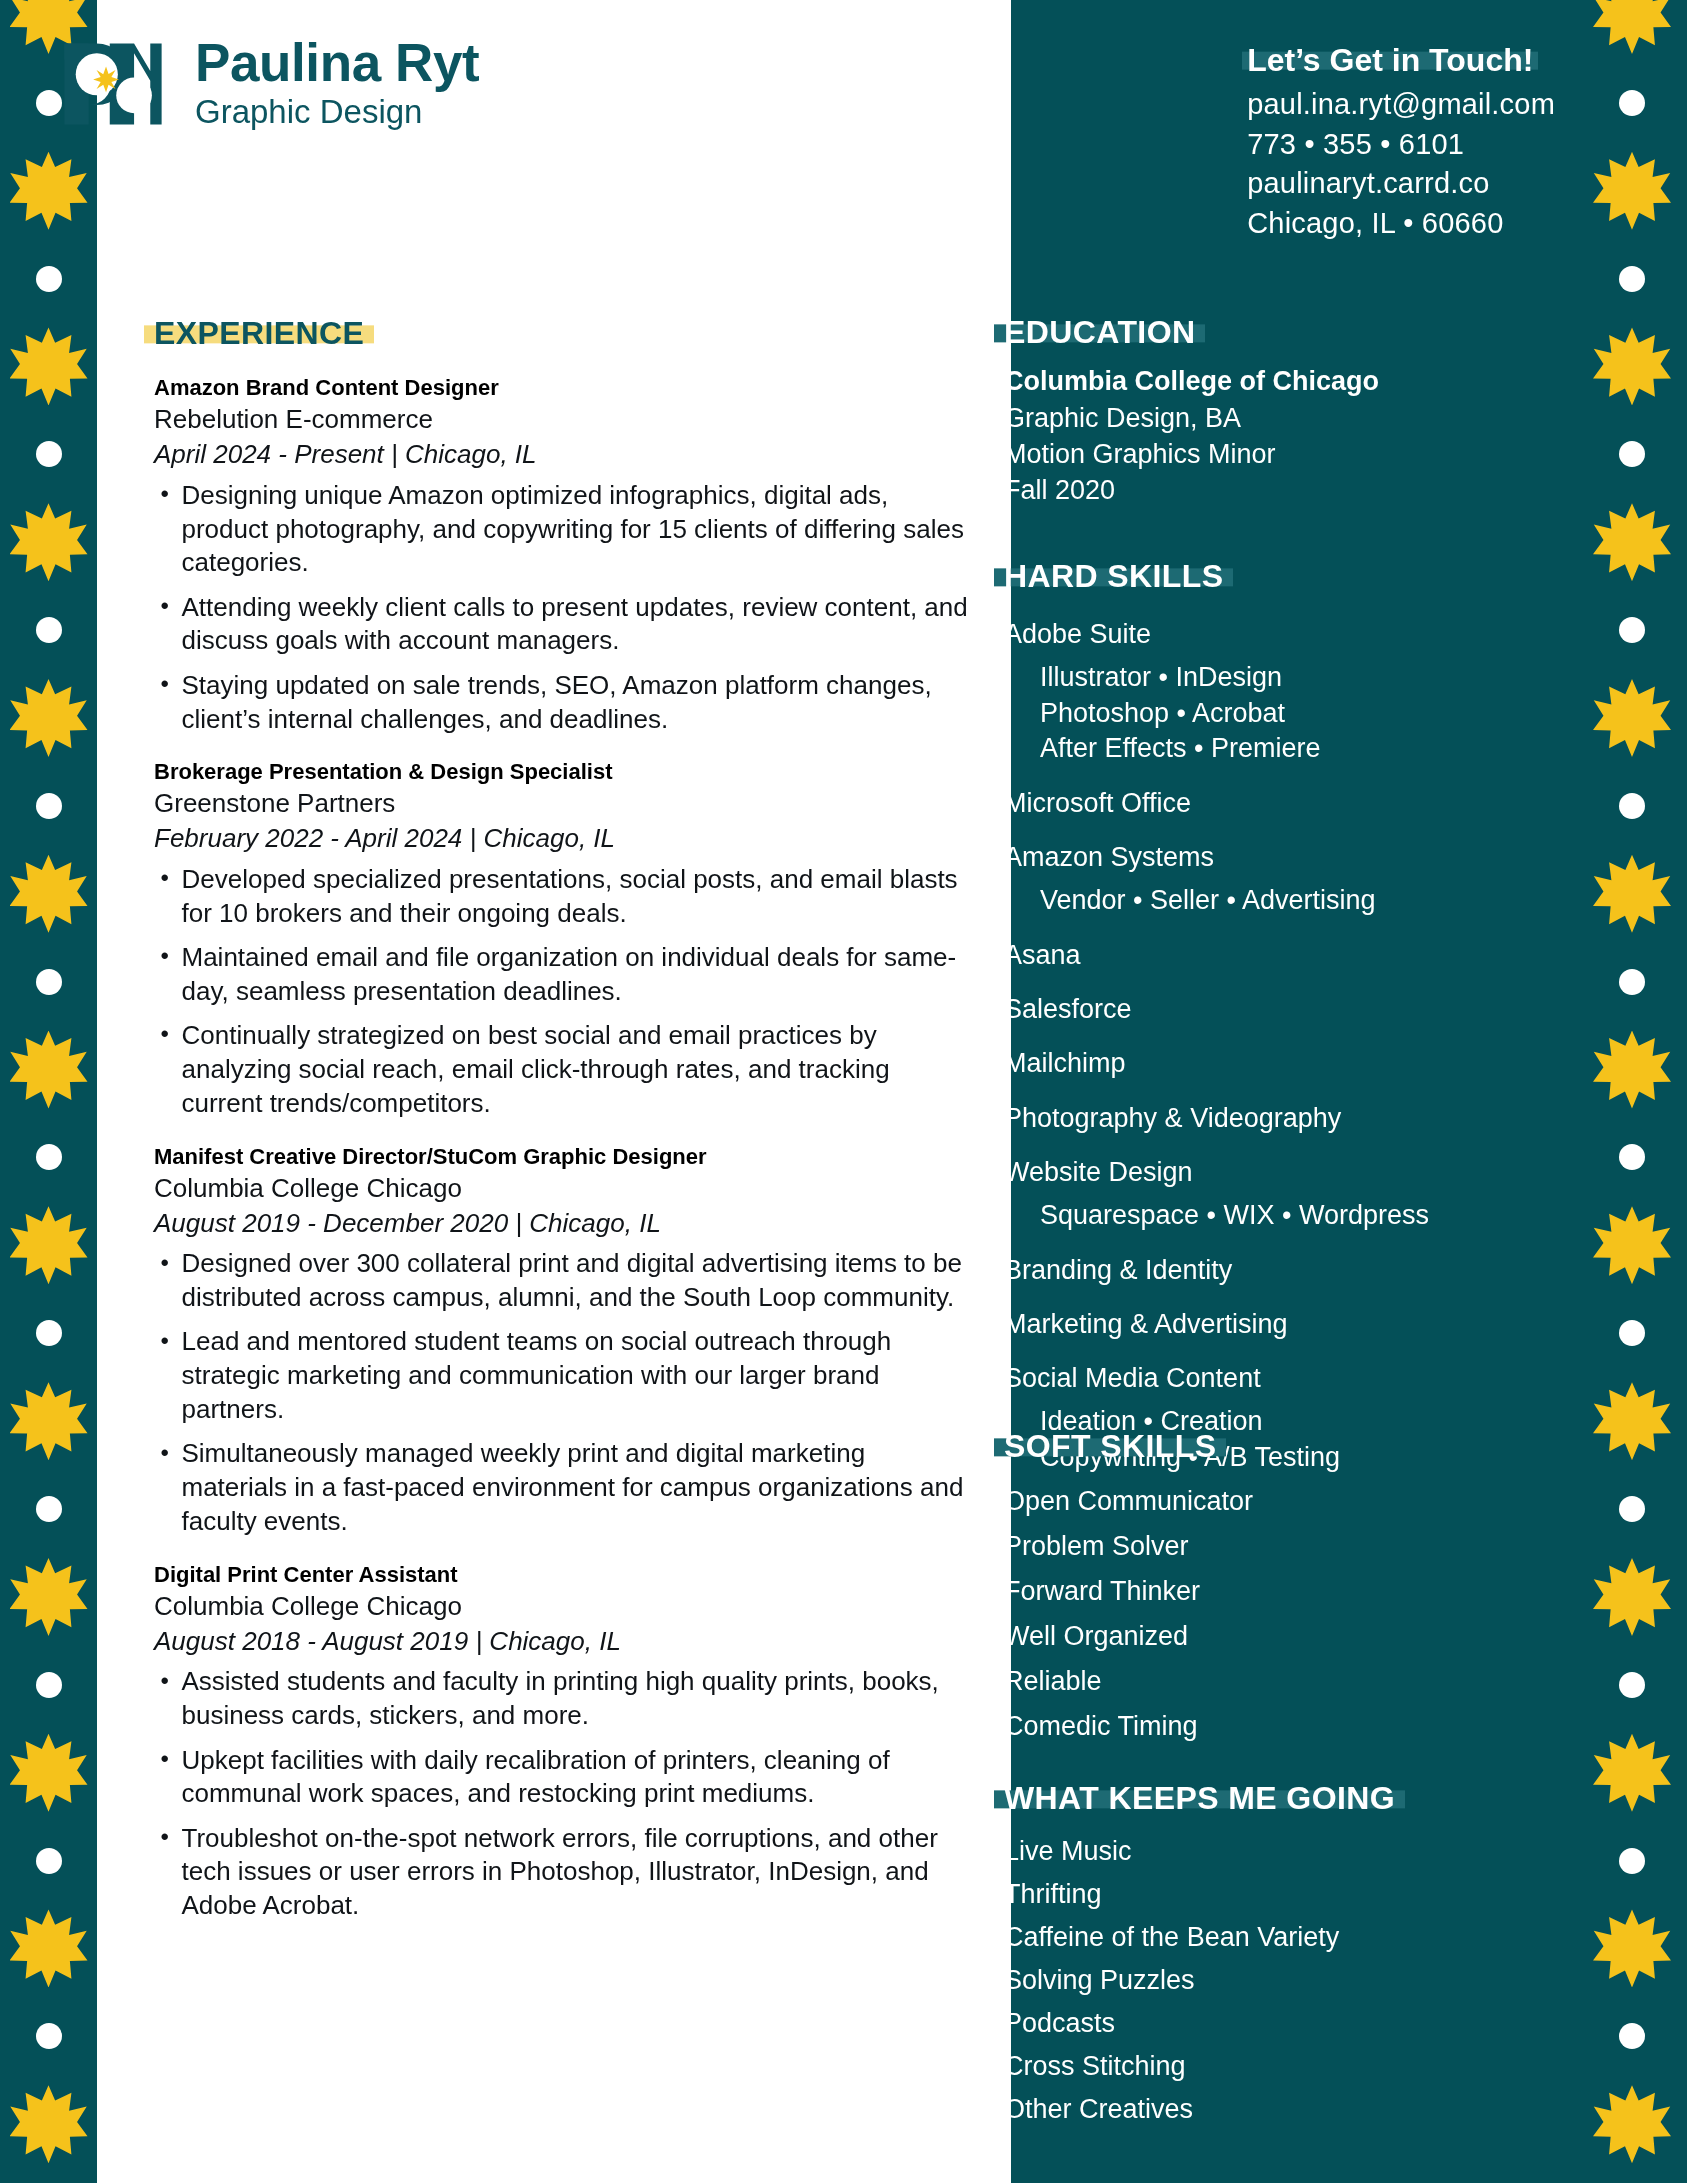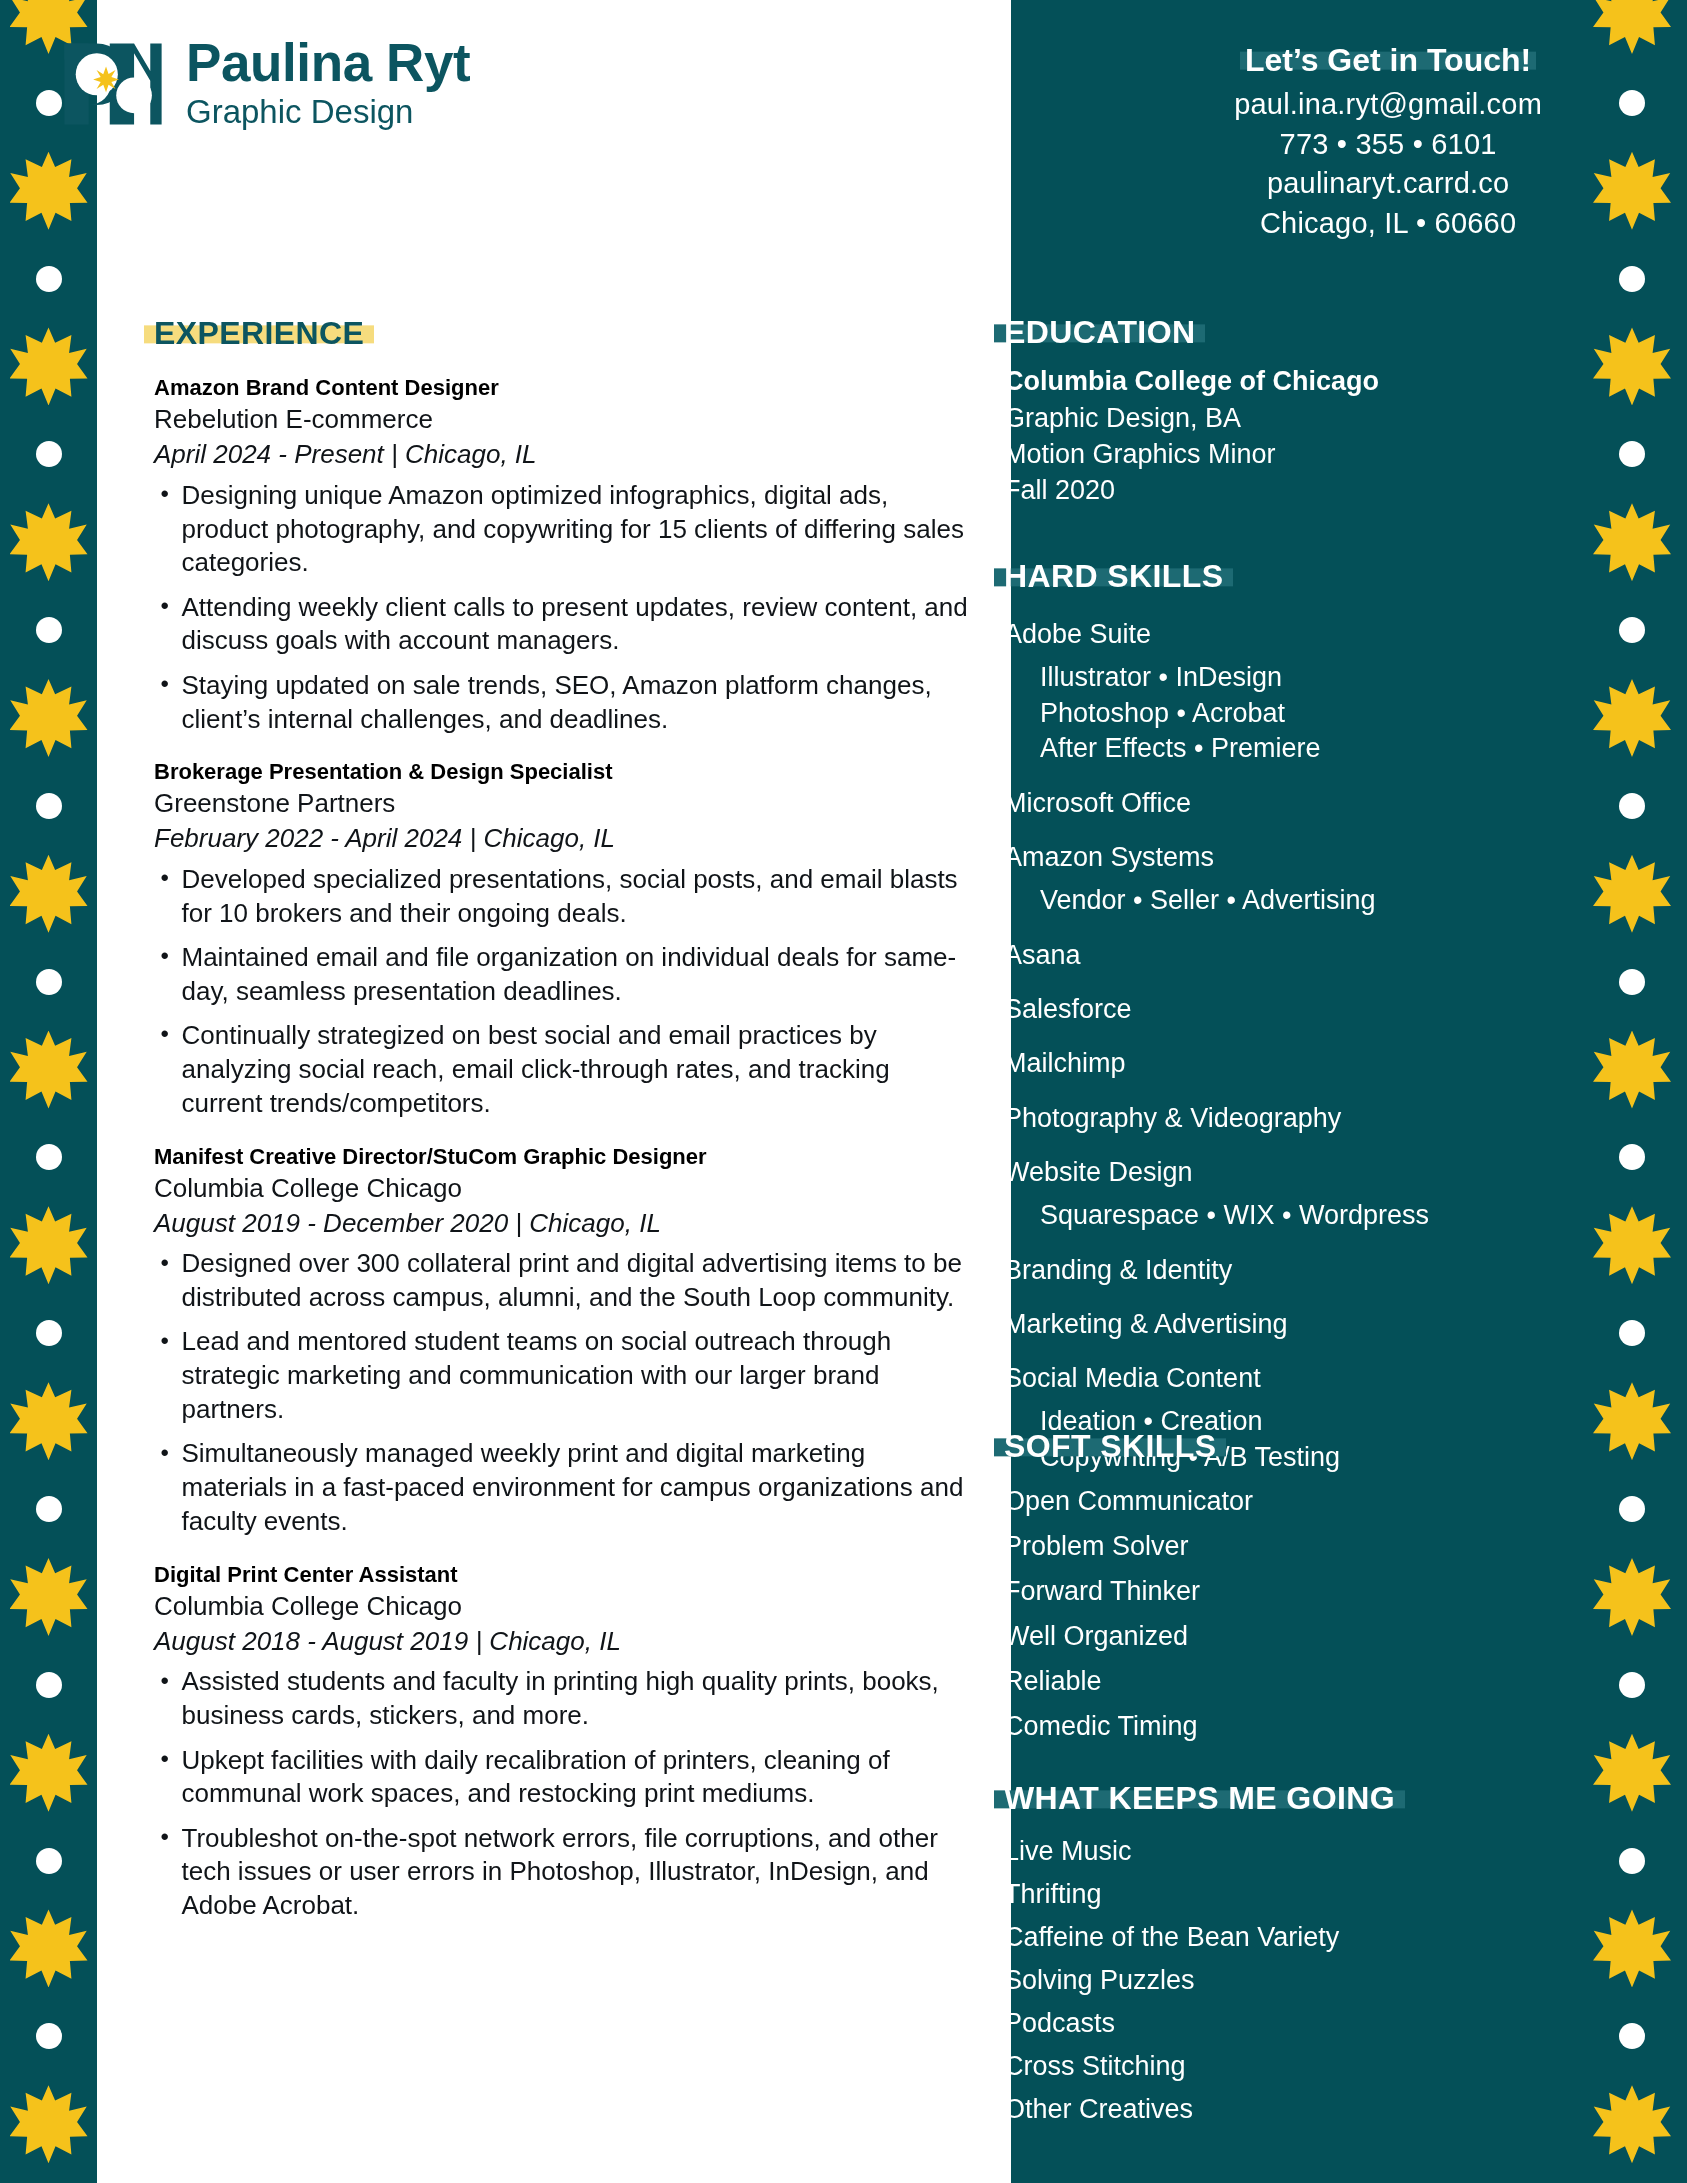--- a/index.html
+++ b/index.html
@@ -27,28 +27,28 @@
   }
   .dot{width:26px;height:26px;border-radius:50%;background:#ffffff;flex:0 0 auto;margin:31px 0;}
 
   
   .rightcol{position:absolute;top:0;right:110px;width:566px;height:2183px;background:#045058;}
 
   
   .leftcol{position:absolute;top:0;left:97px;width:914px;height:2183px;background:#ffffff;}
 
   
-  .logo-wrap{position:absolute;left:61px;top:36px;display:flex;align-items:center;gap:21px;}
+  .logo-wrap{position:absolute;left:61px;top:36px;display:flex;align-items:center;gap:30px;}
   .logo-mark{width:104px;height:94px;position:relative;flex:0 0 auto;}
   .logo-text{display:flex;flex-direction:column;justify-content:center;}
   .logo-name{font-size:53px;font-weight:700;color:#0c5560;letter-spacing:-0.4px;line-height:1.02;}
   .logo-sub{font-size:33px;font-weight:400;color:#0c5560;letter-spacing:0px;line-height:1.2;margin-top:1.6px;}
 
   
-  .contact{position:absolute;right:145px;top:39px;text-align:center;color:#ffffff;}
+  .contact{position:absolute;right:132px;top:39px;text-align:left;color:#ffffff;}
   .contact-title{position:relative;display:inline-block;font-size:32px;font-weight:700;margin-bottom:3.2px;line-height:1.35;}
   .contact-title .hl{position:absolute;left:-4.9px;right:-4.9px;top:50%;height:18px;transform:translateY(-52%);
        background:#1d6a73;z-index:0;}
   .contact-title span.txt{position:relative;z-index:1;}
   .contact-line{font-size:29px;font-weight:300;line-height:1.36;letter-spacing:0.2px;}
 
   
   .sec-head{position:relative;display:inline-block;font-weight:700;letter-spacing:0.4px;}
   .sec-head .hl{position:absolute;left:-9.7px;right:-9.7px;top:50%;height:18px;transform:translateY(-48%);z-index:0;}
   .sec-head .txt{position:relative;z-index:1;}

